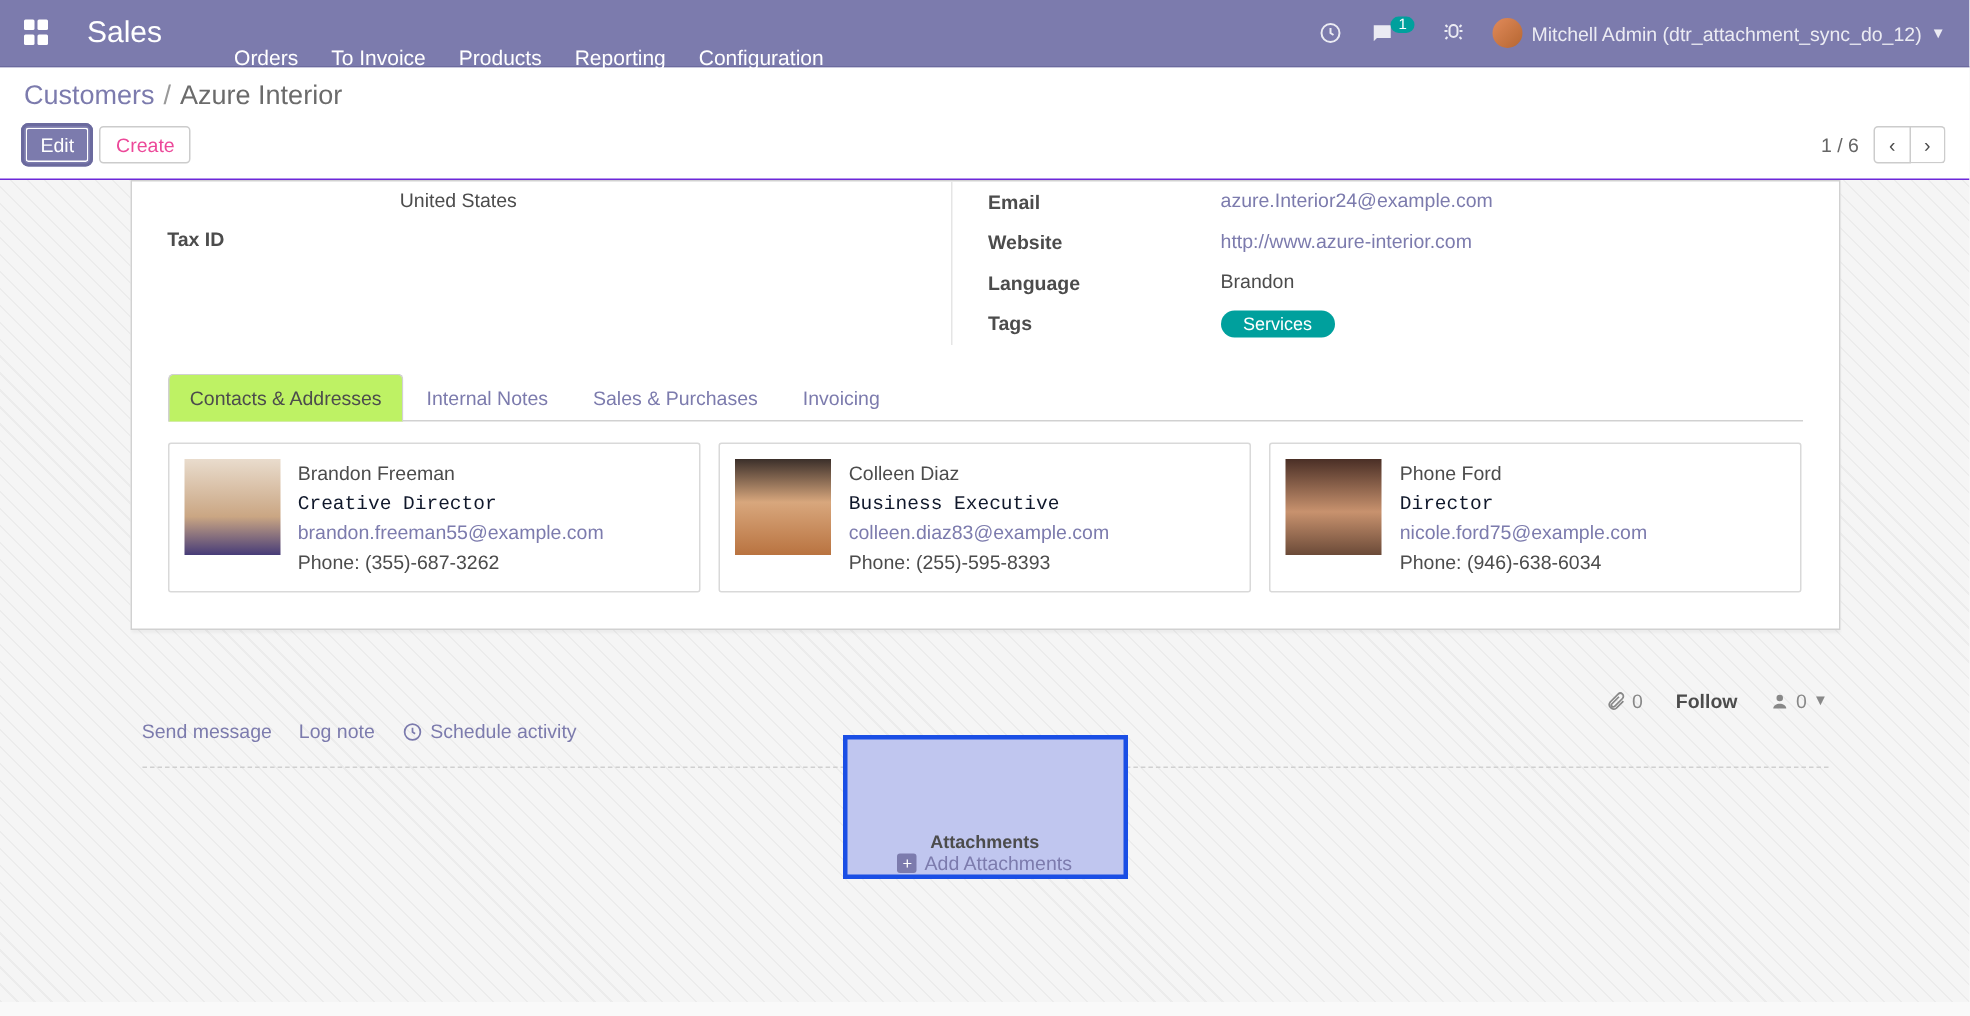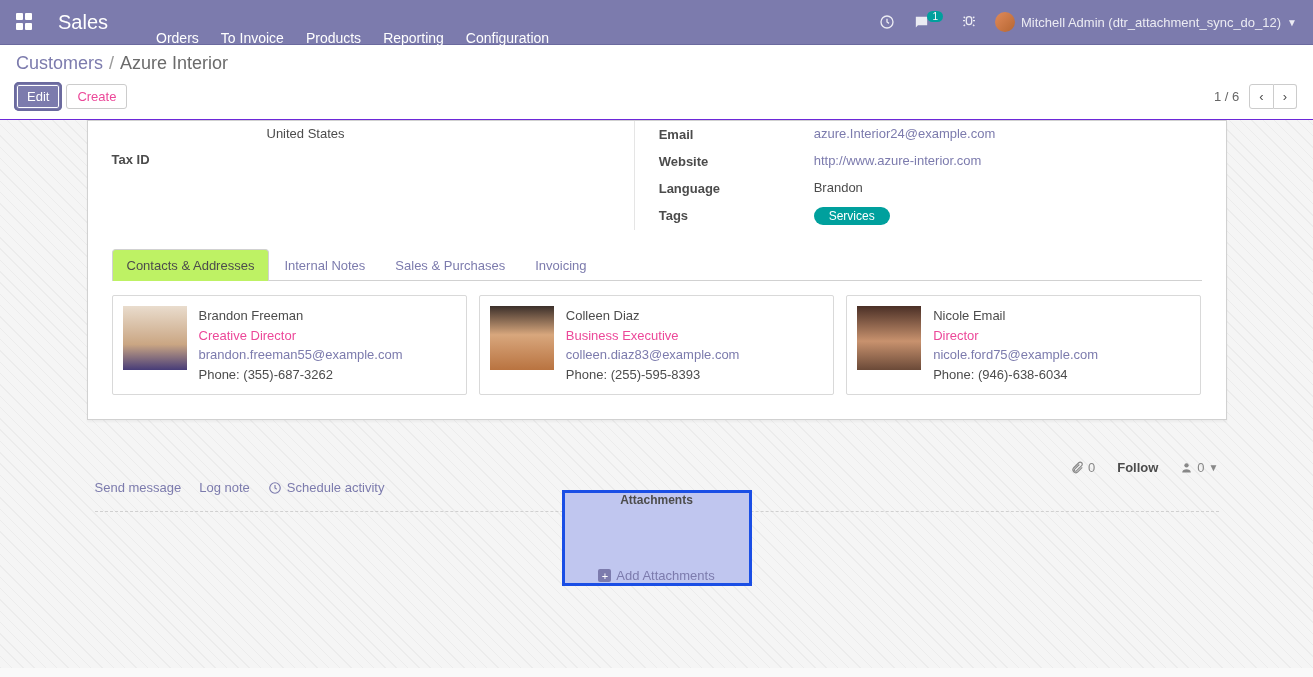--- a/index.html
+++ b/index.html
@@ -62,38 +62,38 @@
     
     .tabs { display:flex; border-bottom:1px solid #d1d1d1; margin-top:18px; }
     .tab { padding:8px 14px; cursor:pointer; color:#7c7bad; border:1px solid transparent; border-bottom:none; position:relative; top:1px; border-radius:4px 4px 0 0; font-size:13px; }
     .tab.active { color:#4c4c4c; border-color:#d1d1d1; background:#bef264; }
 
     .contacts-grid { display:flex; gap:12px; margin-top:14px; }
     .contact-card { flex:1; border:1px solid #d9d9d9; border-radius:2px; padding:10px; display:flex; gap:12px; align-items:flex-start; background:#fff; }
     .contact-photo { width:64px; height:64px; border-radius:0; background:#d9c8b8; }
     .contact-info { font-size:13px; line-height:1.5; }
     .contact-info .cname { color:#4c4c4c; }
-    .contact-info .ctitle { color:#ec4899; }
+    .contact-info .ctitle { color:#0f172a;font-family:Liberation Mono, monospace; }
     .contact-info a { color:#7c7bad; text-decoration:none; }
 
     
     .chatter { max-width:1140px; margin:14px auto 0; padding:0 8px; }
     .chatter-topbar { display:flex; align-items:center; padding:6px 0; }
     .chatter-actions { display:flex; gap:18px; color:#7c7bad; font-size:13px; align-items:center;margin-top:40px; }
     .chatter-actions a { color:#7c7bad; text-decoration:none; cursor:pointer; }
     .chatter-right { margin-left:auto; display:flex; align-items:center; gap:22px; color:#555; font-size:13px; }
     .followers-count { display:flex; align-items:center; gap:4px; color:#888; }
     .follow-btn { font-weight:600; color:#4c4c4c; cursor:pointer; }
 
     .divider-line { height:0; border-bottom:1px dashed #d0d0d0; margin:10px 0 0; }
 
     .attachments-zone-wrap { display:flex; justify-content:center; margin-top:-22px; }
     .attachments-zone {
       width:190px; height:96px; border:3px solid #1a4ee5; background:#c0c6ef;
-      display:flex; flex-direction:column; align-items:center; justify-content:space-between;
+      display:flex; flex-direction:column; align-items:center; justify-content:flex-end;
       position:relative;
     }
     .attachments-zone .add-link { color:#7c7bad; font-size:13px; cursor:pointer; display:flex; align-items:center; gap:5px; justify-content:center; }
     .plus-sq { width:13px; height:13px; background:#7c7bad; color:#fff; border-radius:2px; font-size:11px; display:inline-flex; align-items:center; justify-content:center; }
 
     .caret-down { font-size:10px; }
 
     
     .main-scroll::-webkit-scrollbar { width:16px; }
     .main-scroll::-webkit-scrollbar-track { background:#f1f1f1; }
@@ -236,21 +236,21 @@
             <div class="contact-info">
               <div class="cname">Colleen Diaz</div>
               <div class="ctitle">Business Executive</div>
               <a>colleen.diaz83@example.com</a>
               <div>Phone: (255)-595-8393</div>
             </div>
           </div>
           <div class="contact-card">
             <div class="contact-photo ph3"></div>
             <div class="contact-info">
-              <div class="cname">Nicole Email</div>
+              <div class="cname">Phone Ford</div>
               <div class="ctitle">Director</div>
               <a>nicole.ford75@example.com</a>
               <div>Phone: (946)-638-6034</div>
             </div>
           </div>
         </div>
       </div>
     </div>
 
     <div class="chatter">

